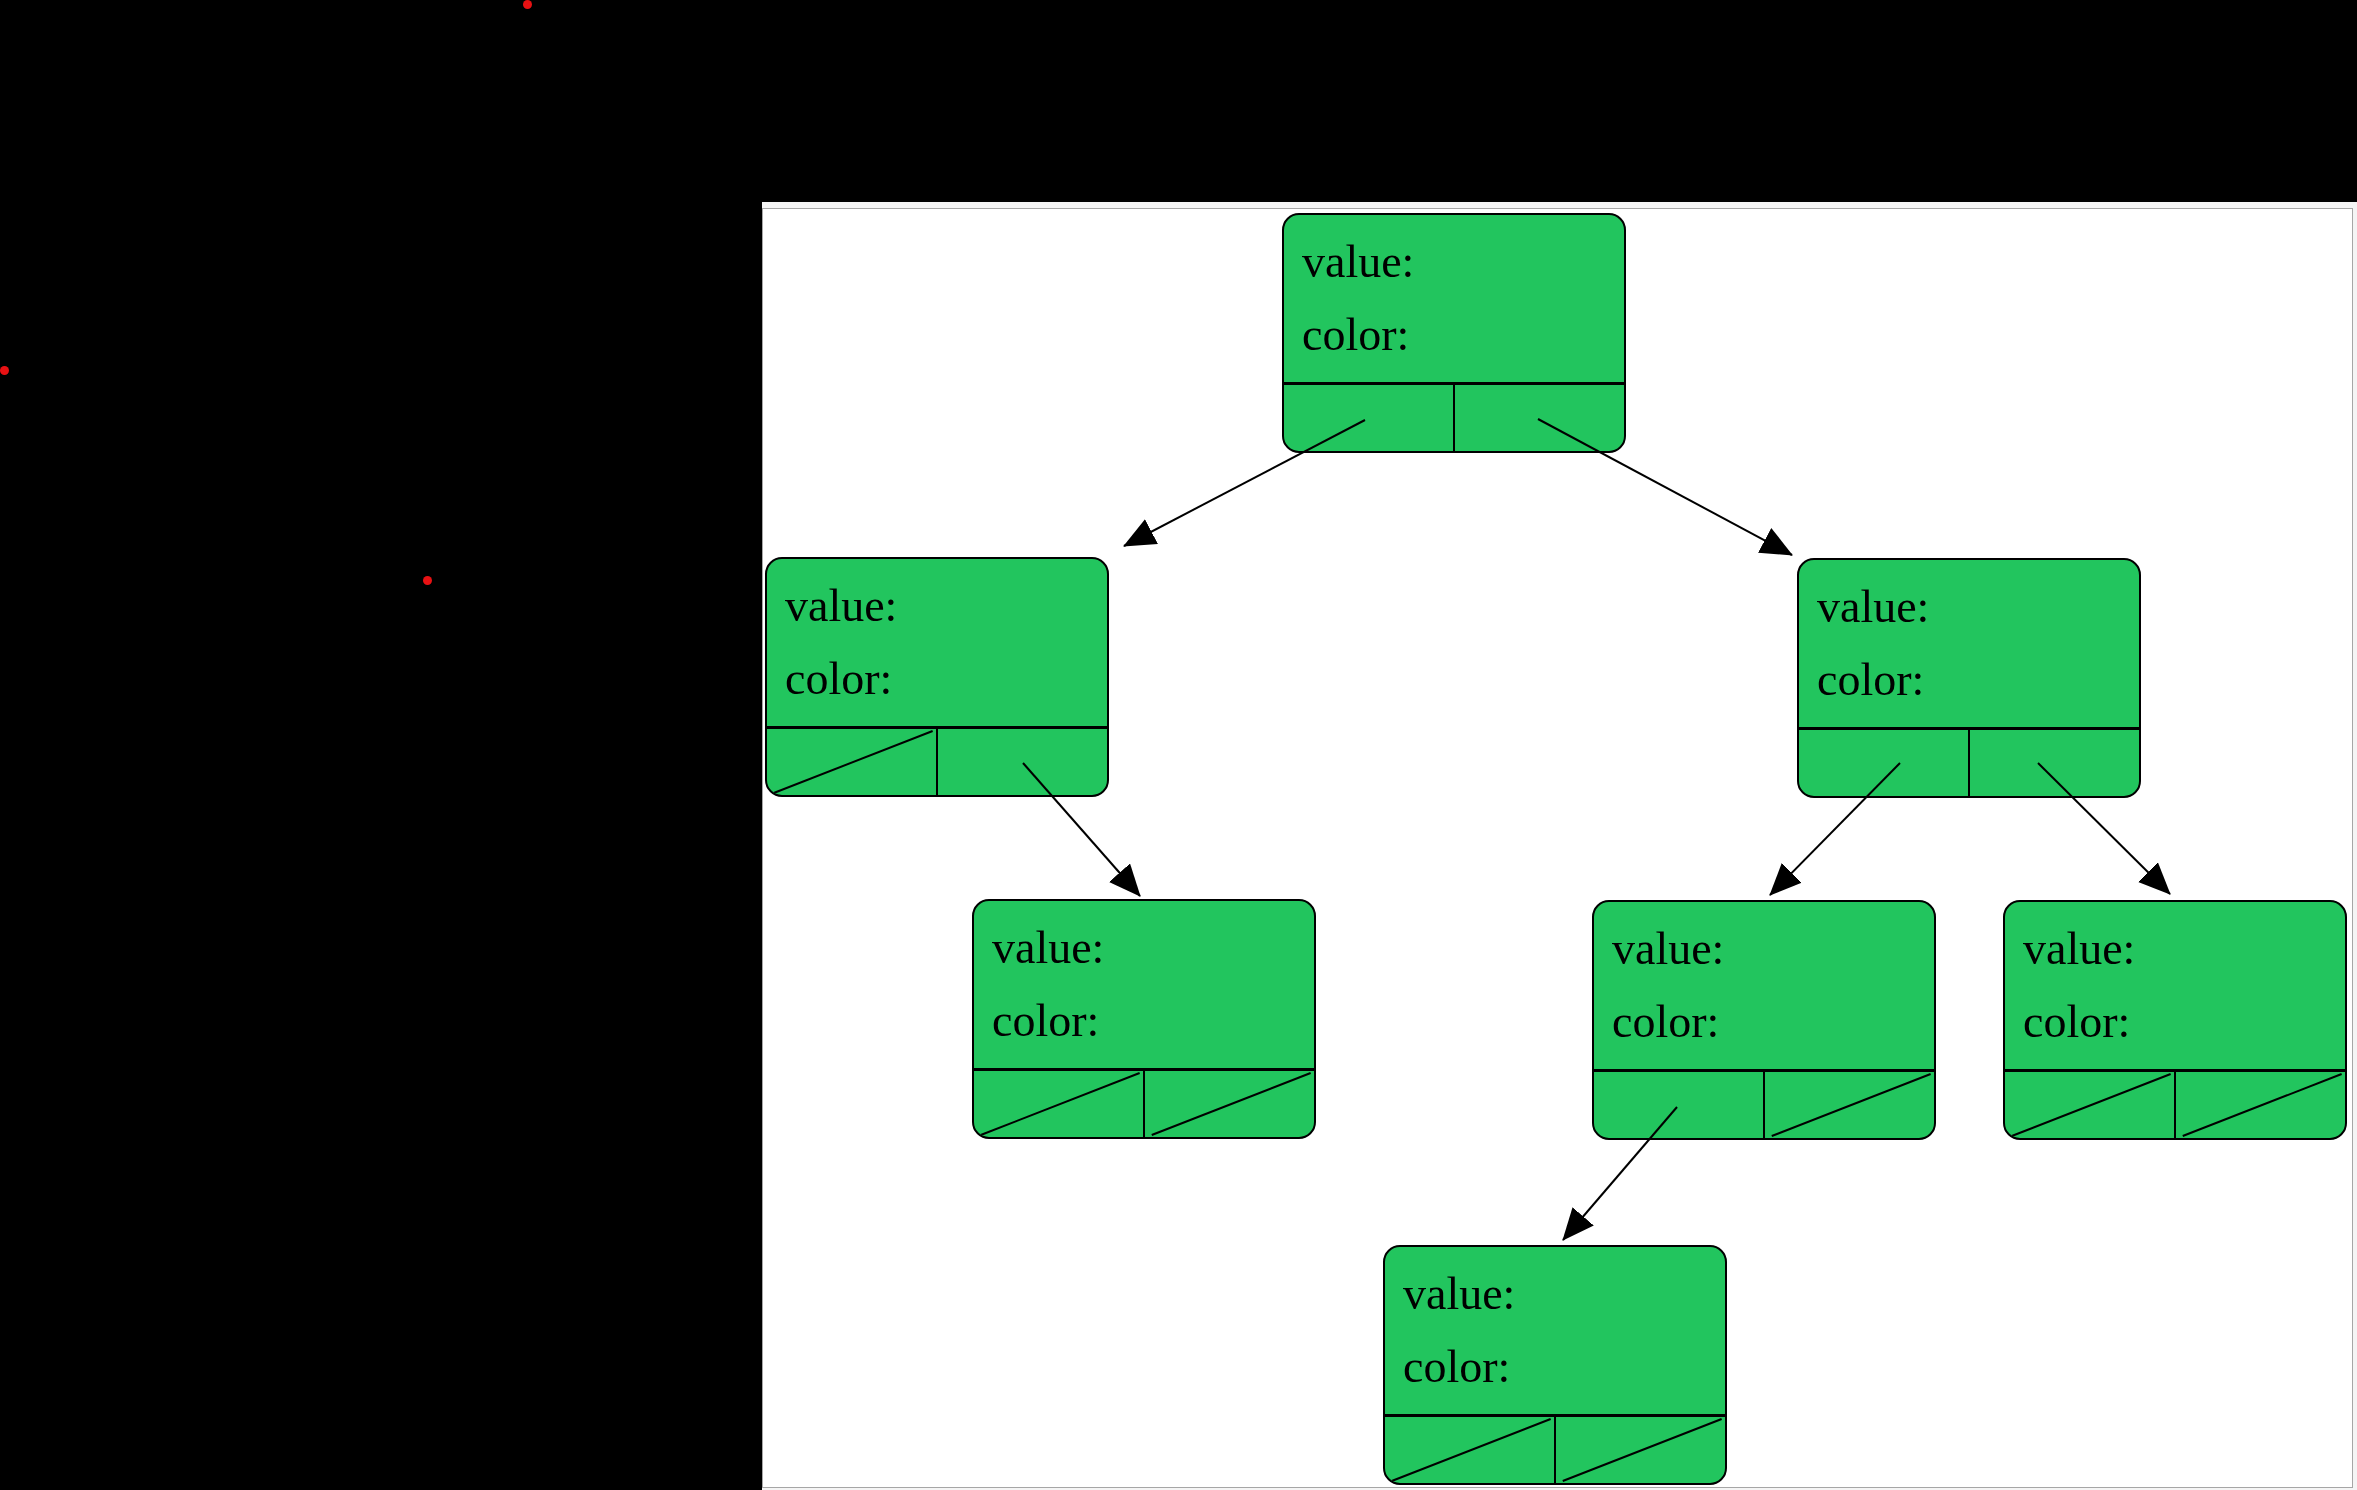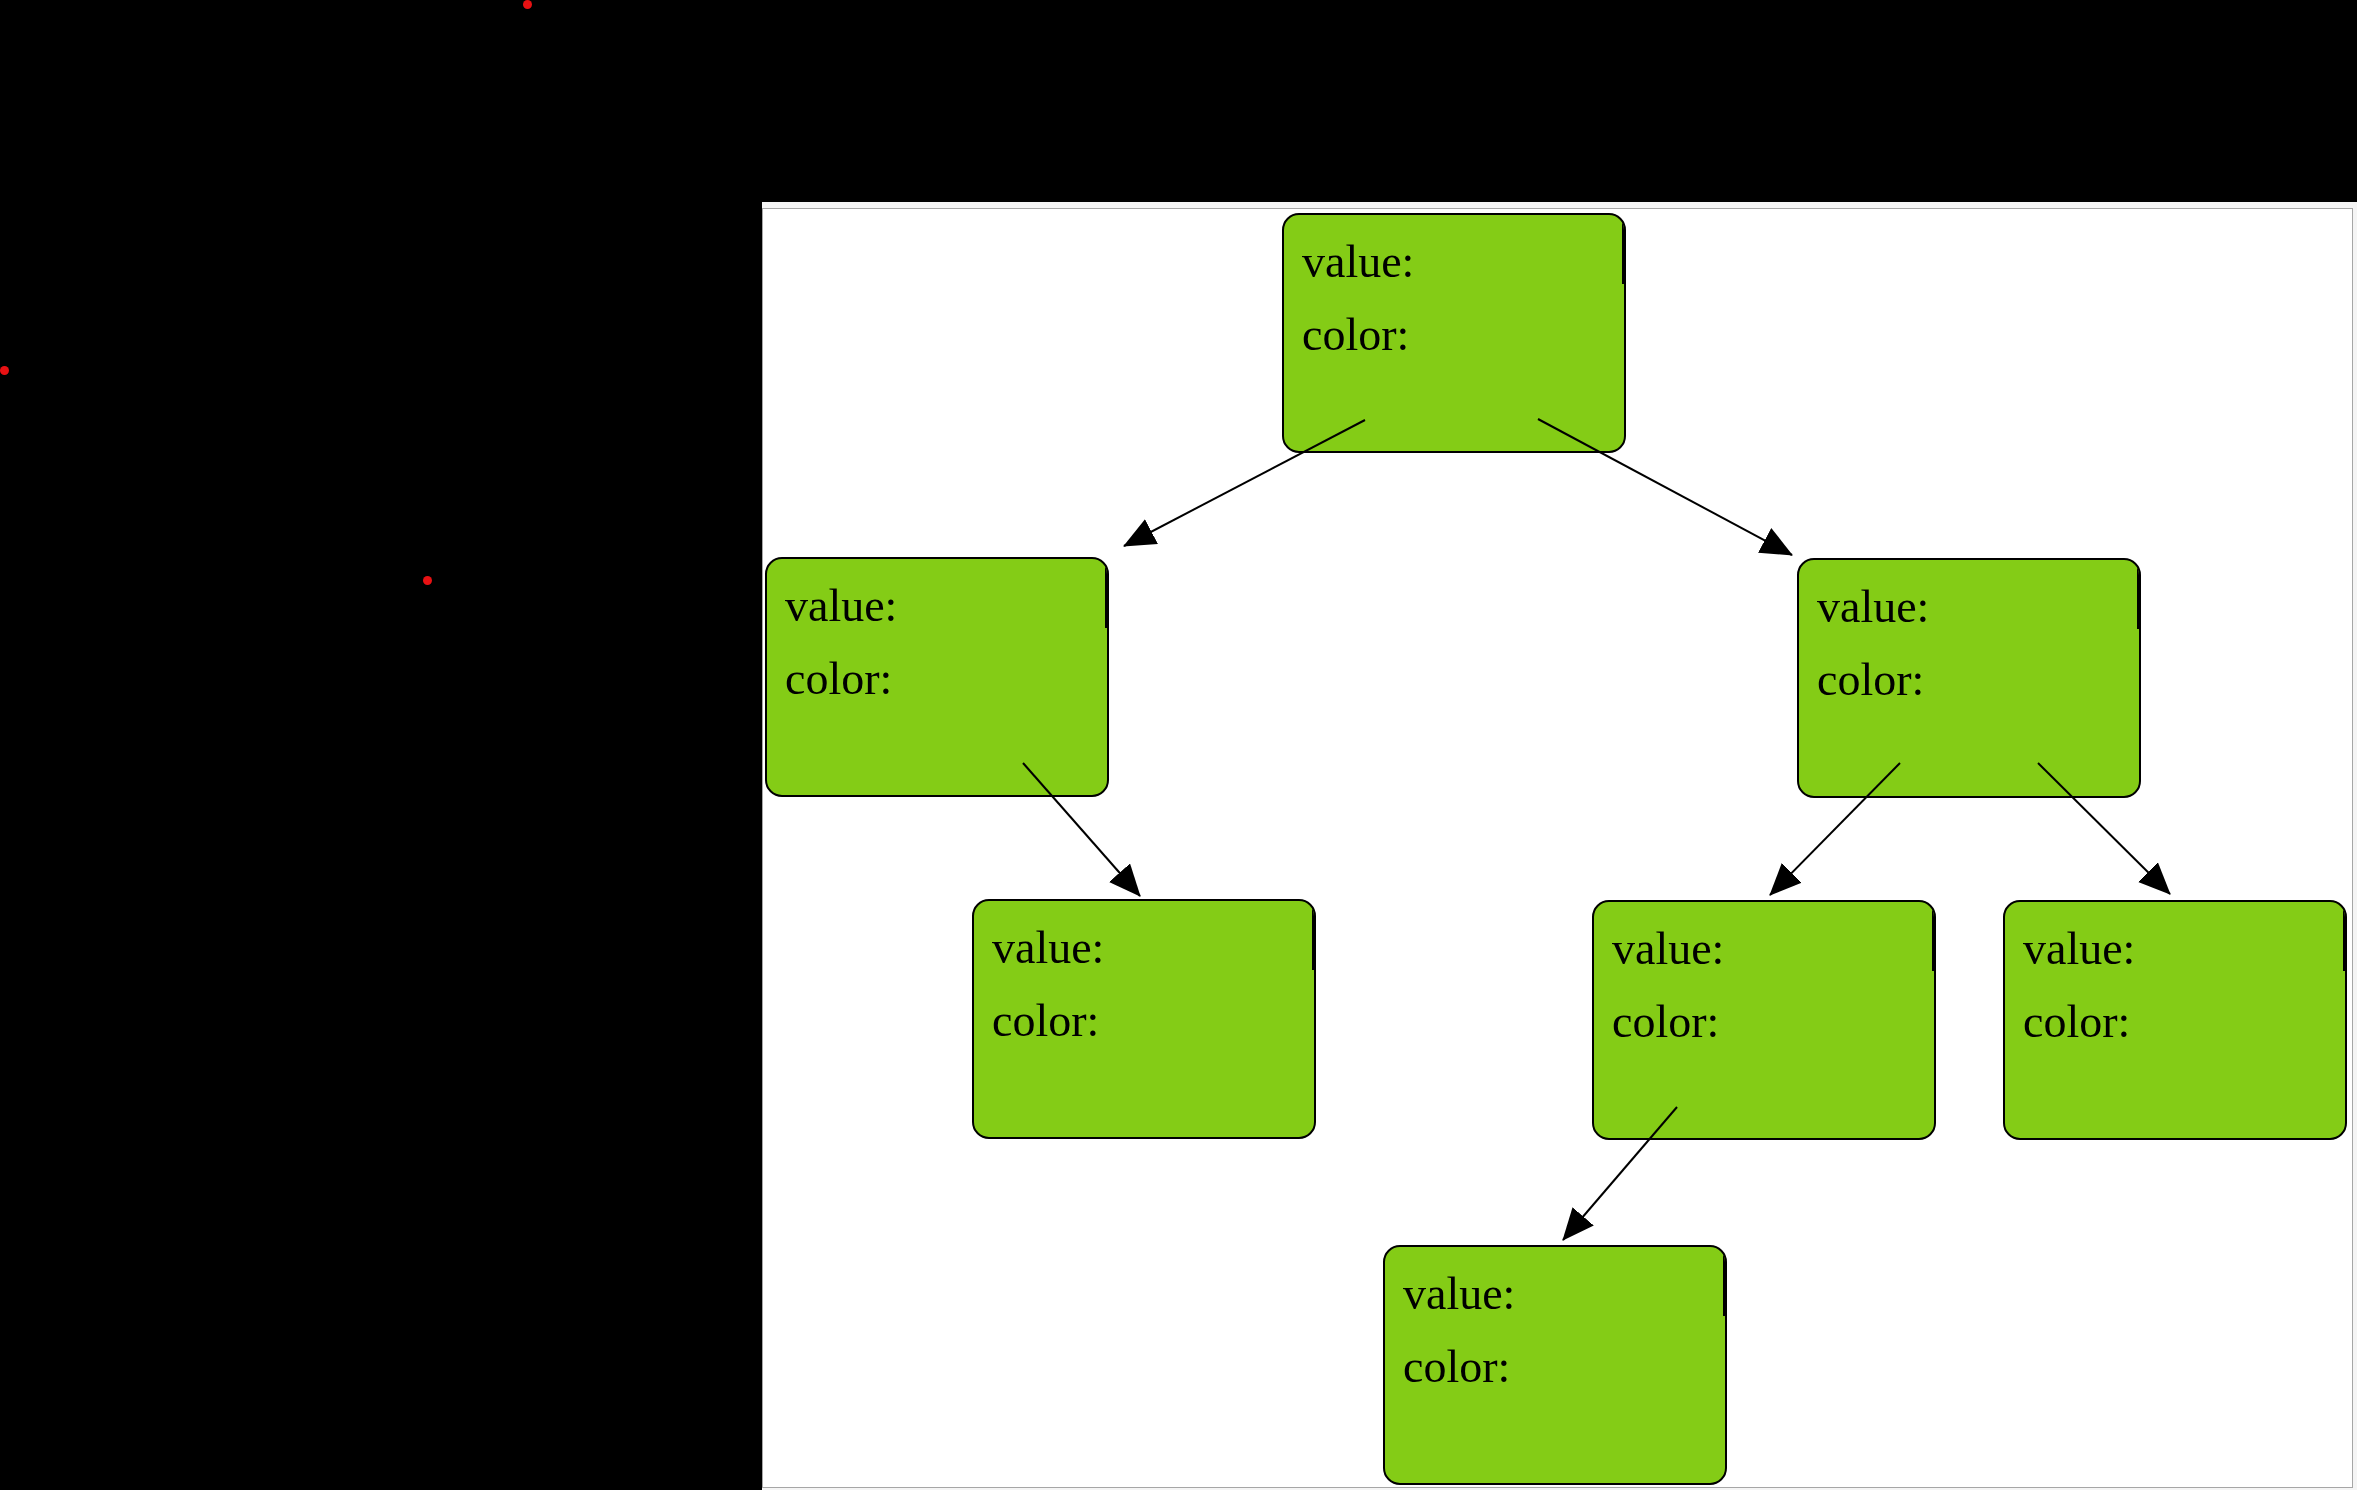--- a/index.html
+++ b/index.html
@@ -12,22 +12,22 @@
   .red-dot{position:absolute;width:9px;height:9px;border-radius:50%;background:#e81113;}
   
   .panel-outer{position:absolute;left:762px;top:202px;right:0;bottom:0;background:#f5f5f5;}
   .panel{position:absolute;left:0;top:6px;right:4px;bottom:2px;background:#fff;border:1px solid #a6a6a6;}
   
   .diagram{position:absolute;left:0;top:0;width:1595px;height:1288px;}
   .edges{position:absolute;left:0;top:0;pointer-events:none;z-index:3;}
   
   .node{
     position:absolute;width:344px;height:240px;box-sizing:border-box;
-    border:2px solid #000;border-radius:17px;background:#84cc16;
-    display:flex;flex-direction:row;overflow:hidden;z-index:2;
+    border:2px solid #000;border-radius:17px;background:#22c55e;
+    display:flex;flex-direction:column;overflow:hidden;z-index:2;
   }
   .node-body{
     flex:1;padding:10px 0 0 18px;
     font-size:46px;line-height:73px;color:#000;white-space:nowrap;
   }
   .ptr-row{height:66px;border-top:3px solid #000;display:flex;}
   .cell{flex:1;position:relative;}
   .cell.cl{border-right:2px solid #000;}
   .slash{position:absolute;left:0;top:0;width:100%;height:100%;display:block;}
   .slash line{stroke:#000;stroke-width:2;vector-effect:non-scaling-stroke;}

